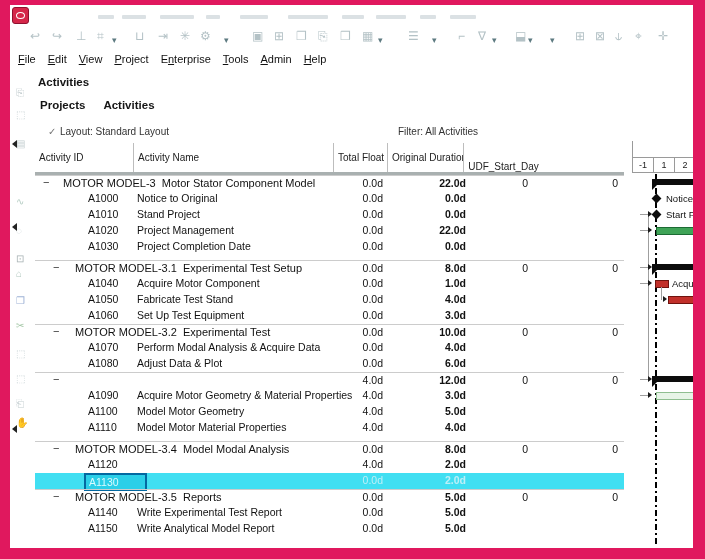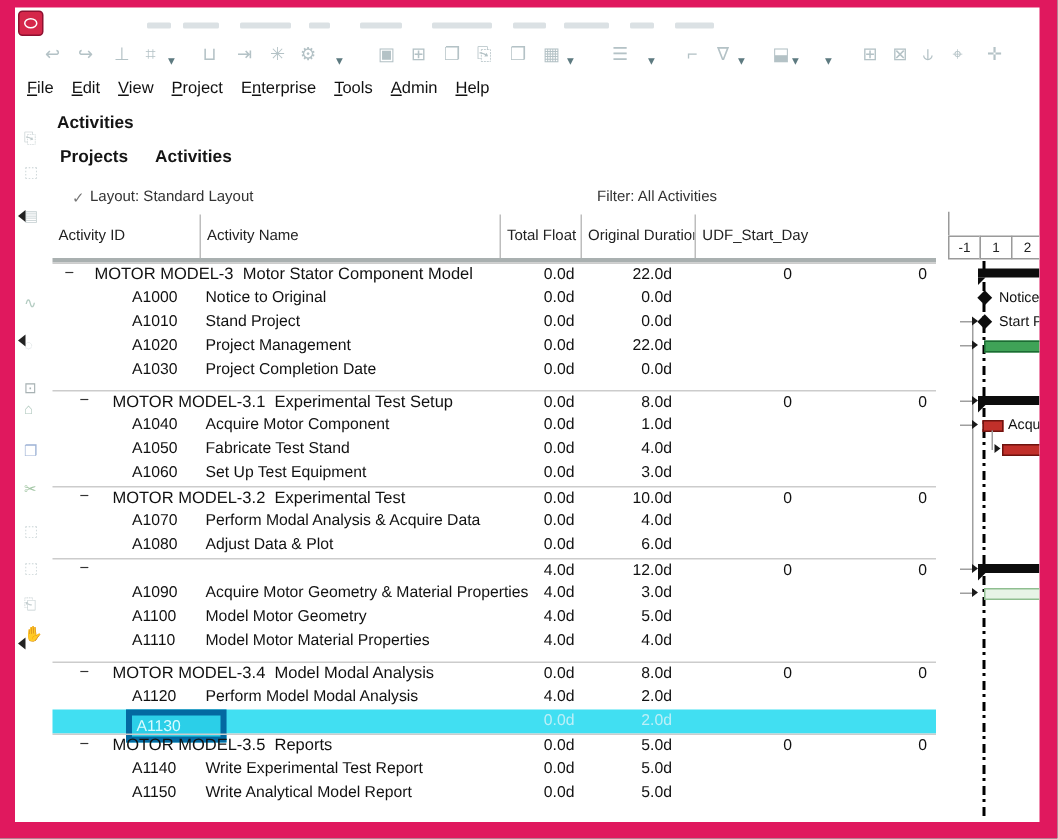--- a/index.html
+++ b/index.html
@@ -47,25 +47,25 @@
 
   
   .tbody{position:absolute;left:25px;top:170px;width:589px;height:366px;}
   .trow{position:absolute;left:0;width:100%;height:16px;font-size:10.5px;color:#111;}
   .trow.grp{border-top:1px solid #cccccc;}
   .minus{position:absolute;top:0;font-size:11px;color:#333;}
   .glabel{position:absolute;top:1px;font-size:11px;white-space:pre;}
   .cid{position:absolute;left:53px;top:1px;}
   .cname{position:absolute;left:102px;top:1px;white-space:nowrap;}
   .num{position:absolute;top:1px;text-align:right;white-space:nowrap;}
-  .n-tf{left:260px;width:88px;}.n-od{left:350px;width:63px;}
+  .n-tf{left:260px;width:88px;}.n-od{left:368px;width:63px;font-weight:bold;}
   .n-us{left:430px;width:63px;}.n-uf{left:520px;width:63px;}
   .trow.sel{background:#41dff2;}
   .trow.sel .cname,.trow.sel .num{color:#bdeff7;}
-  .trow.sel .cid{left:49px;top:0;width:56px;height:13px;background:#2bcfe8;border:4px solid #0369a1;padding:1px 0 0 3px;color:#d9fbff;}
+  .trow.sel .cid{left:49px;top:0;width:56px;height:13px;background:#2bcfe8;border:2px solid #0369a1;padding:1px 0 0 3px;color:#d9fbff;}
 
   
   .gantt{position:absolute;left:614px;top:136px;width:69px;height:404px;overflow:hidden;}
   .tl-top{position:absolute;left:8px;top:0;width:61px;height:16px;border-left:1px solid #9a9a9a;}
   .tlcell{position:absolute;top:16px;height:16px;border:1px solid #9a9a9a;background:#fff;box-sizing:border-box;font-size:9px;color:#222;display:flex;align-items:center;justify-content:center;}
   .ddline{position:absolute;left:31px;top:33px;width:2px;height:371px;background:repeating-linear-gradient(to bottom,#000 0 6px,transparent 6px 9px,#000 9px 11px,transparent 11px 14px);}
   .relv{position:absolute;width:1px;background:#9f9f9f;}
   .sumbar{position:absolute;left:28px;width:41px;height:6px;background:#0d0d0d;}
   .sumbar::before{content:"";position:absolute;left:0;top:6px;border-top:5px solid #0d0d0d;border-right:5px solid transparent;}
   .diamond{position:absolute;left:29px;width:7px;height:7px;background:#0d0d0d;transform:rotate(45deg);}
@@ -163,21 +163,21 @@
         </div>
         <div class="hcol" style="left: 98px; width: 200px;">
           <span style="text-align: left;">Activity Name</span>
         </div>
         <div class="hcol" style="left: 298px; width: 54px;">
           <span style="text-align: center;">Total Float</span>
         </div>
         <div class="hcol" style="left: 352px; width: 76px;">
           <span style="text-align: center;">Original Duration</span>
         </div>
-        <div class="hcol" style="left: 428px; width: 80px;">
+        <div class="hcol" style="left: 428px; width: 80px; align-items: flex-end;">
           <span style="text-align: center;">UDF_Start_Day</span>
         </div>
       </div>
 
     <div class="tbody" id="tbody">
         <div class="trow grp" style="top: 0px;">
           <span class="minus" style="left: 8px;">−</span>
           <span class="glabel" style="left: 28px;">MOTOR MODEL-3  Motor Stator Component Model</span>
           <span class="num n-tf">0.0d</span>
           <span class="num n-od">22.0d</span>
@@ -282,21 +282,20 @@
         <div class="trow grp" style="top: 266px;">
           <span class="minus" style="left: 18px;">−</span>
           <span class="glabel" style="left: 40px;">MOTOR MODEL-3.4  Model Modal Analysis</span>
           <span class="num n-tf">0.0d</span>
           <span class="num n-od">8.0d</span>
           <span class="num n-us">0</span>
           <span class="num n-uf">0</span>
         </div>
         <div class="trow" style="top: 282px;">
           <span class="cid">A1120</span>
-          <span class="cname">Perform Model Modal Analysis</span>
           <span class="num n-tf">4.0d</span>
           <span class="num n-od">2.0d</span>
         </div>
         <div class="trow sel" style="top: 298px;">
           <span class="cid">A1130</span>
           <span class="num n-tf">0.0d</span>
           <span class="num n-od">2.0d</span>
         </div>
         <div class="trow grp" style="top: 314px;">
           <span class="minus" style="left: 18px;">−</span>

